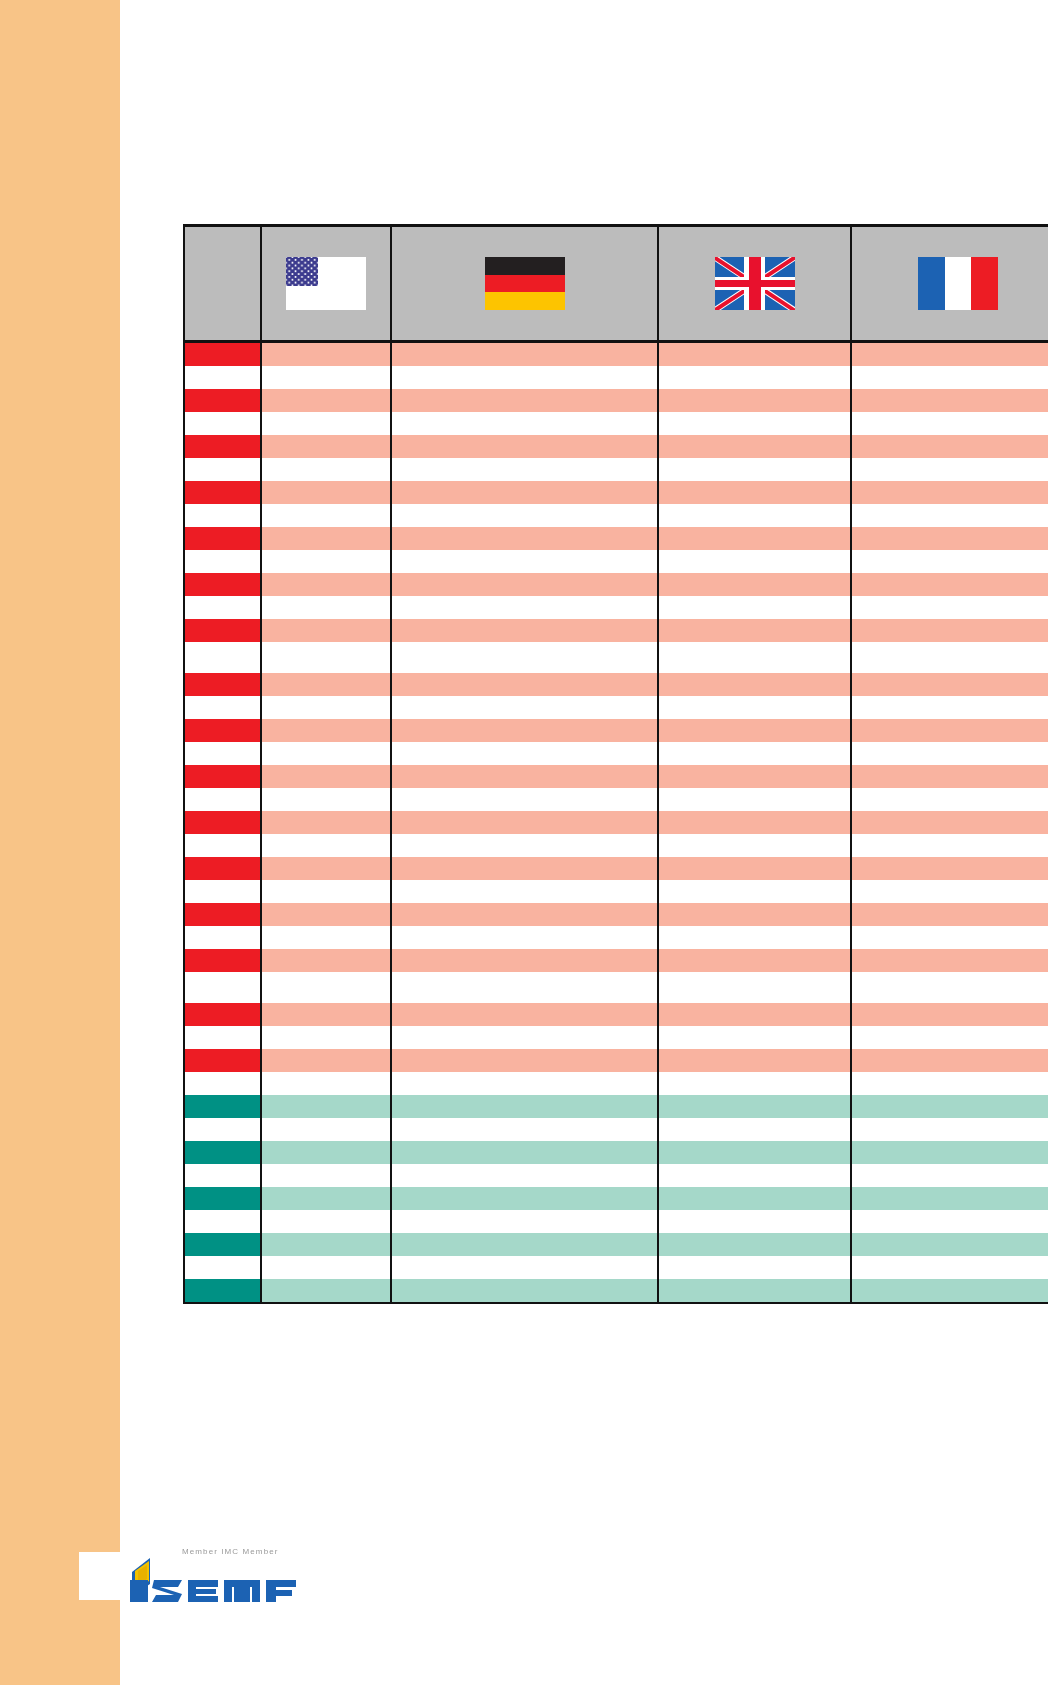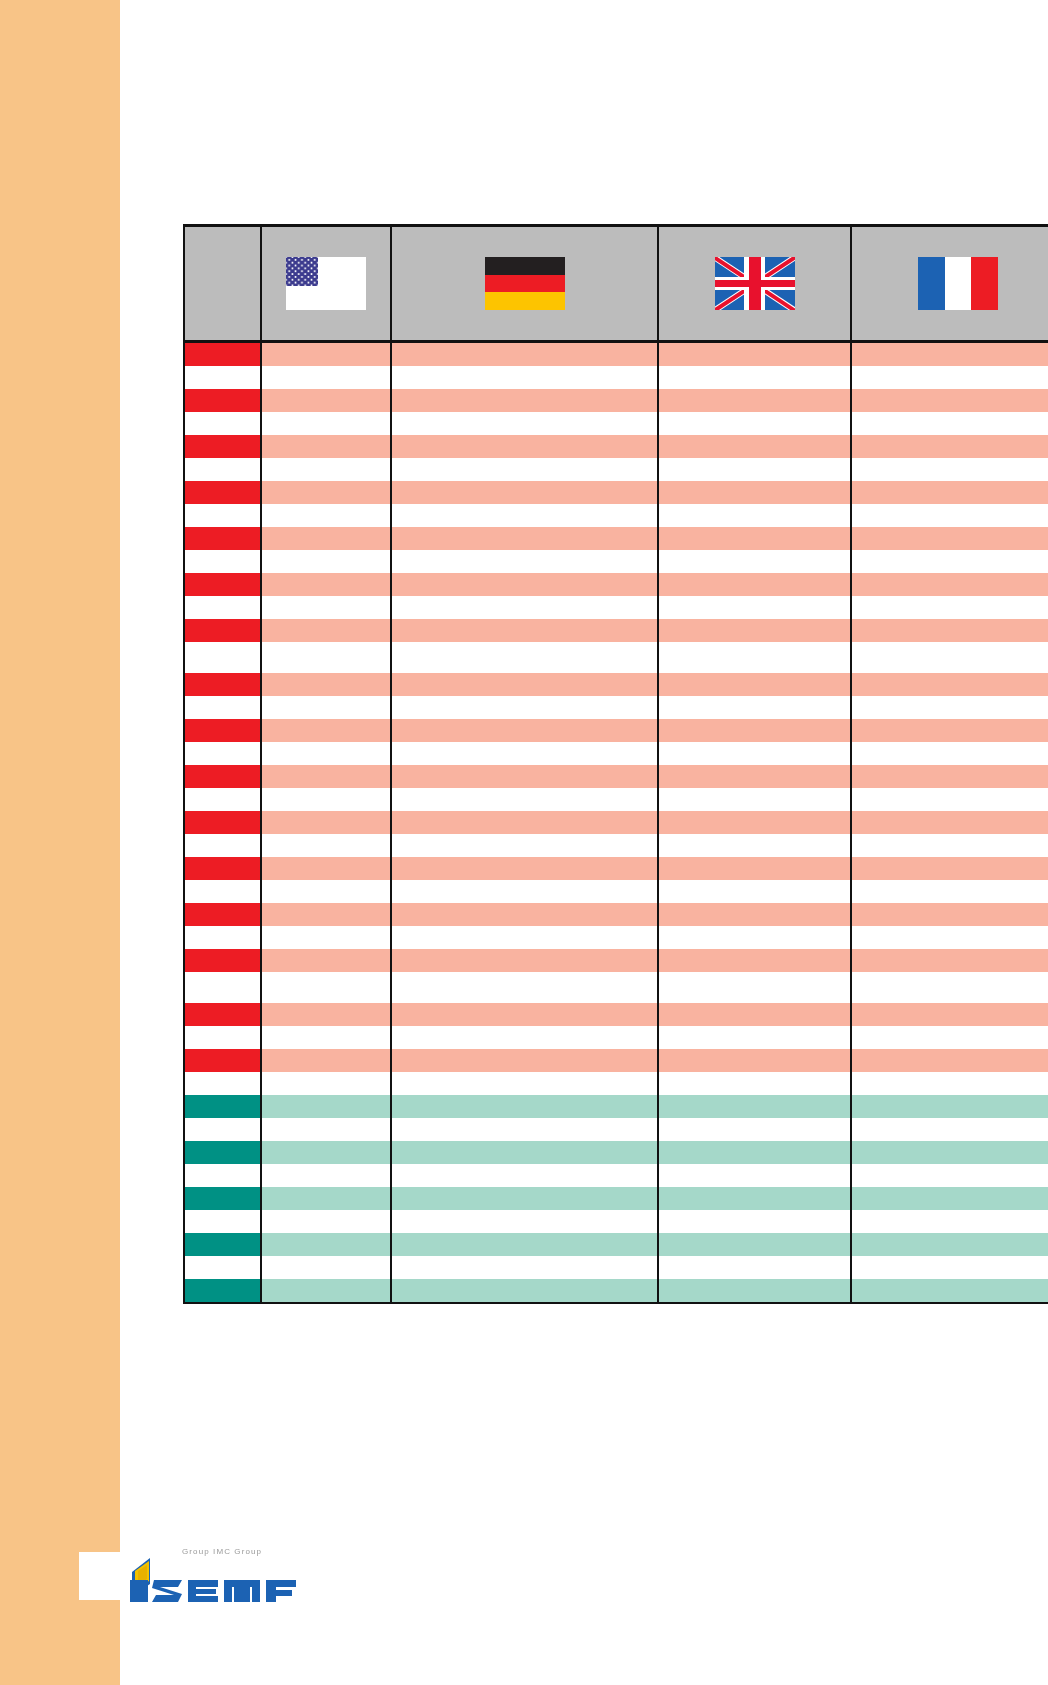--- a/index.html
+++ b/index.html
@@ -515,21 +515,21 @@
         <td class="idx"></td>
         <td class="cell"></td>
         <td class="cell"></td>
         <td class="cell"></td>
         <td class="cell"></td>
       </tr>
     </tbody>
 </table>
 
 <div id="footer-logo">
-  <div id="logo-member">Group IMC Group</div>
+  <div id="logo-member">Member IMC Member</div>
   <svg id="logo-mark" width="176" height="50" viewBox="0 0 176 50">
 
     <polygon points="6,16 24,2 24,28 6,40" fill="#1c62b3"></polygon>
     <polygon points="9,15 23,5 23,25 9,33" fill="#f2c200"></polygon>
     <polygon points="12,15 21,9 21,23 12,29" fill="#e8b100"></polygon>
 
     <polygon points="4,24 22,24 22,46 4,46" fill="#1c62b3"></polygon>
 
     <path d="M28,24 L56,24 L52,31 L34,31 L56,38 L52,46 L26,46 L30,39 L48,39 L26,32 Z" fill="#1c62b3"></path>
 

